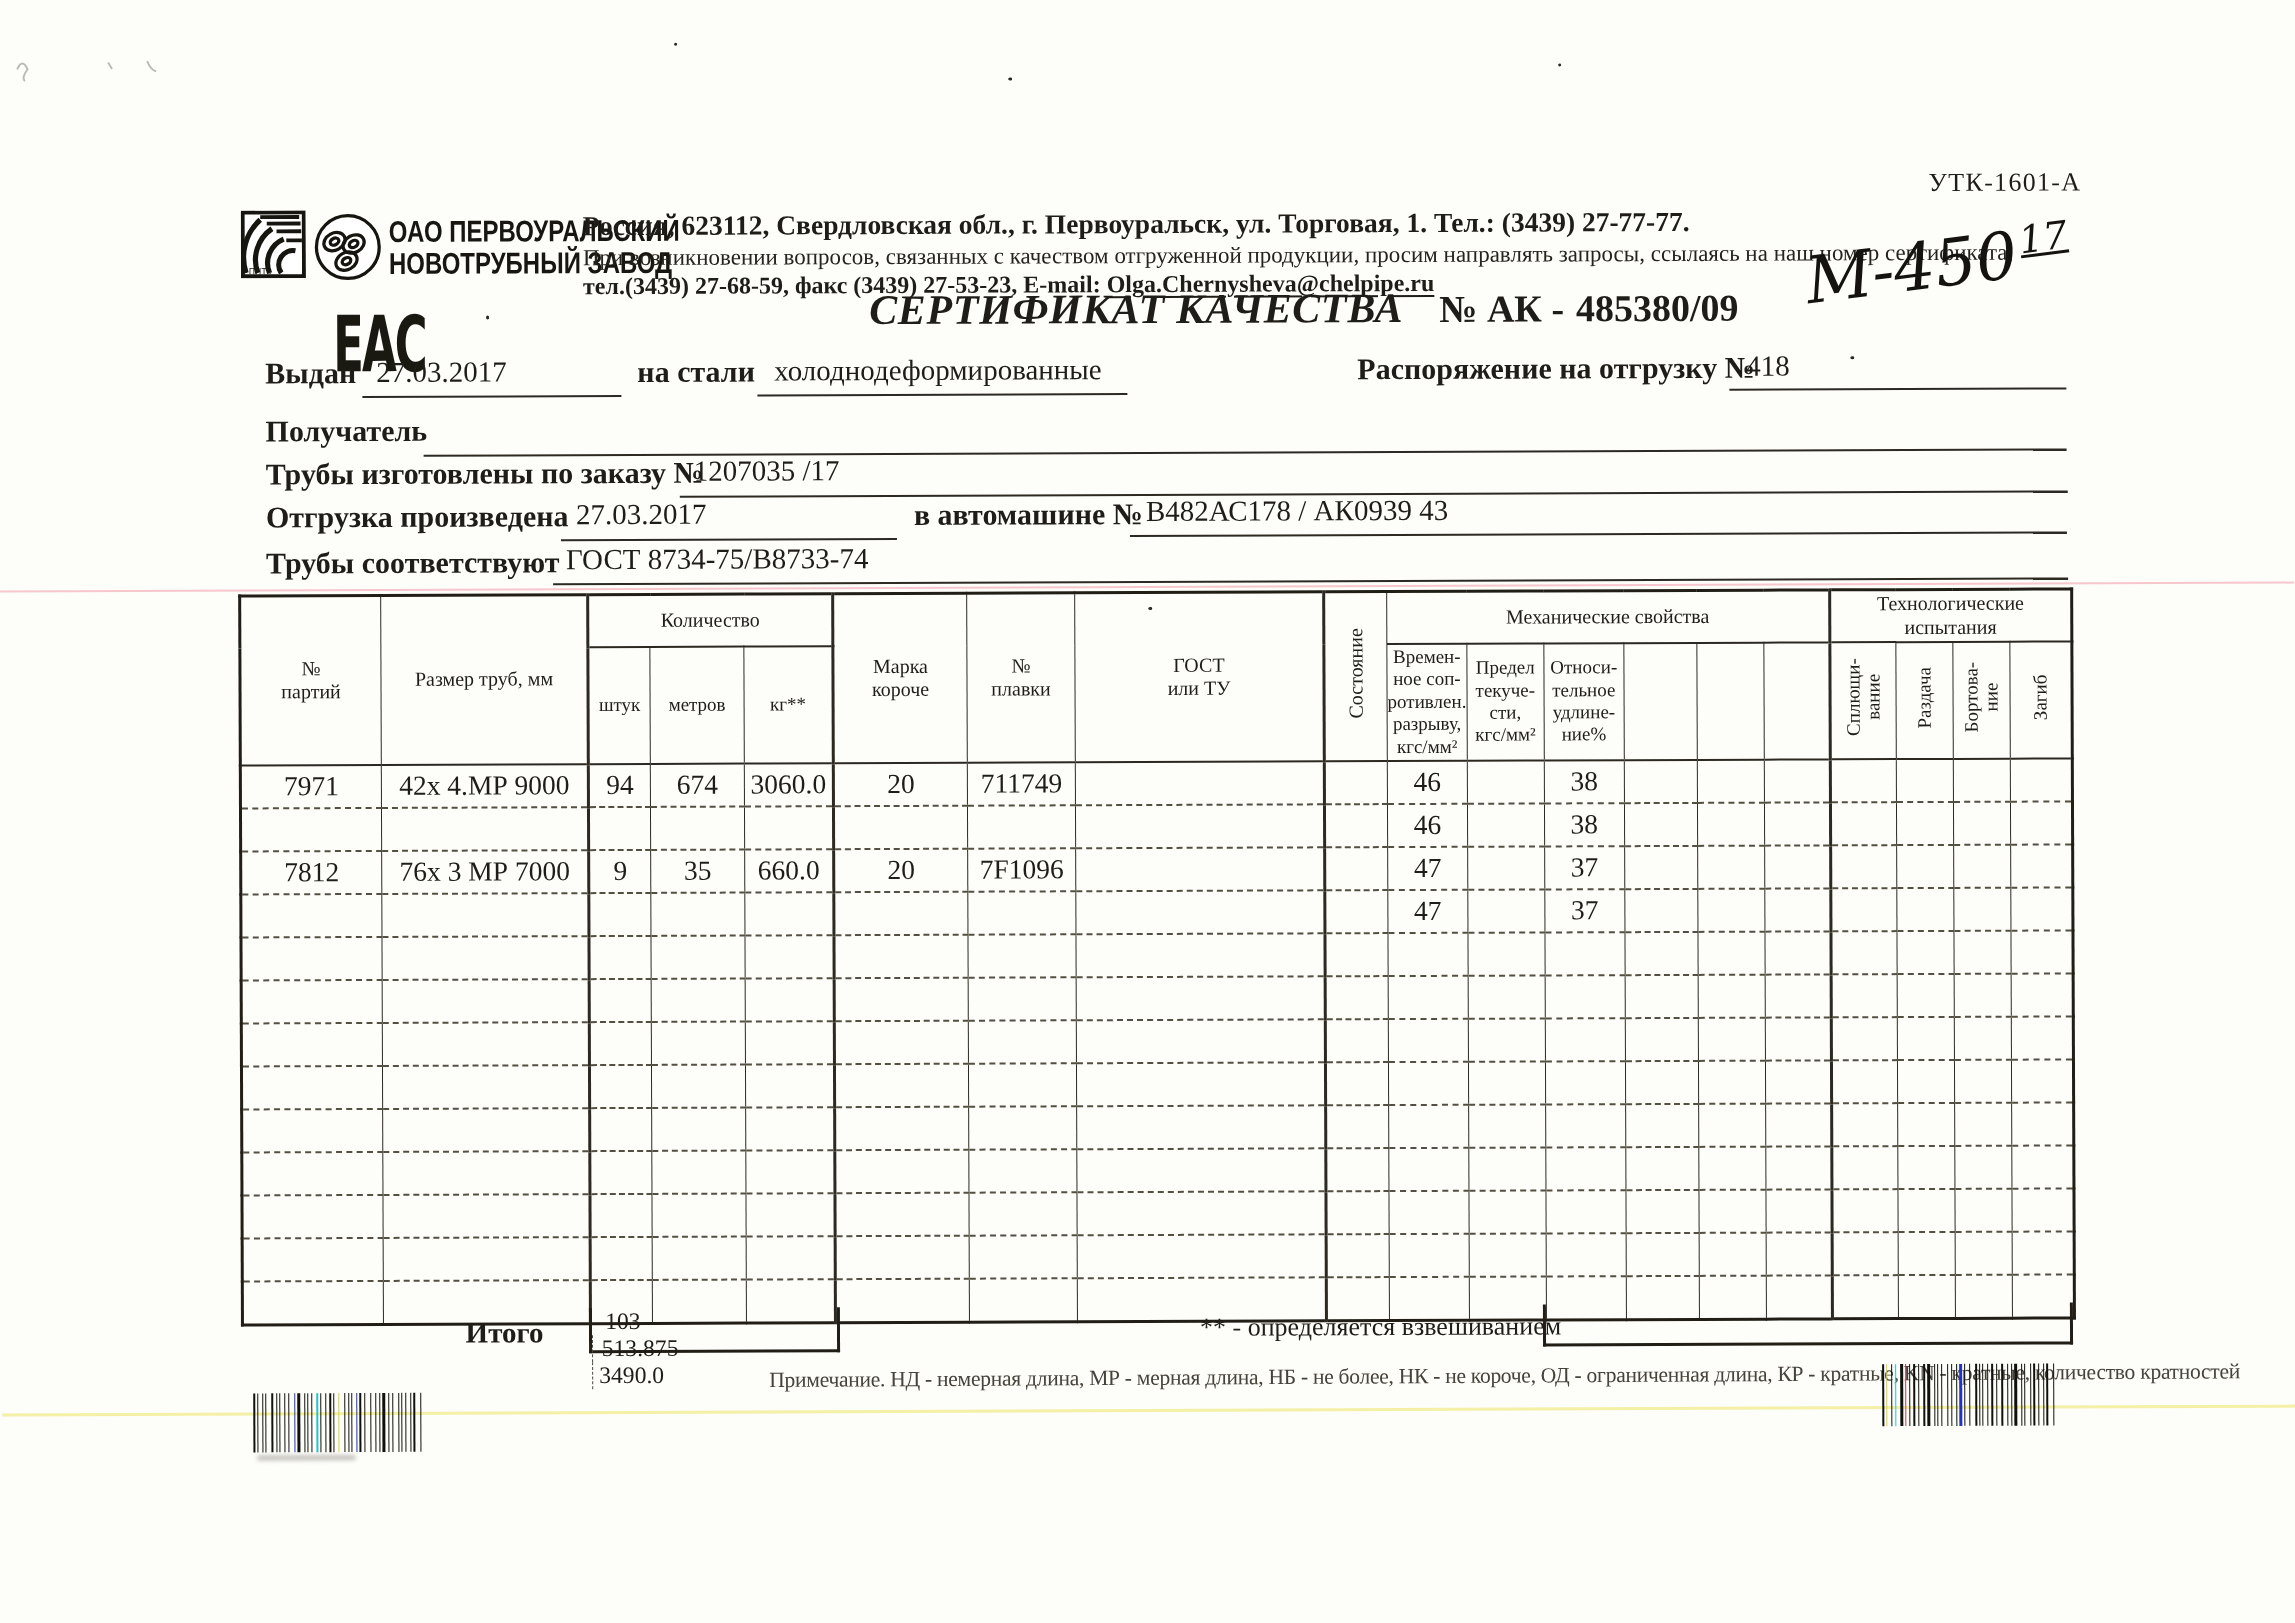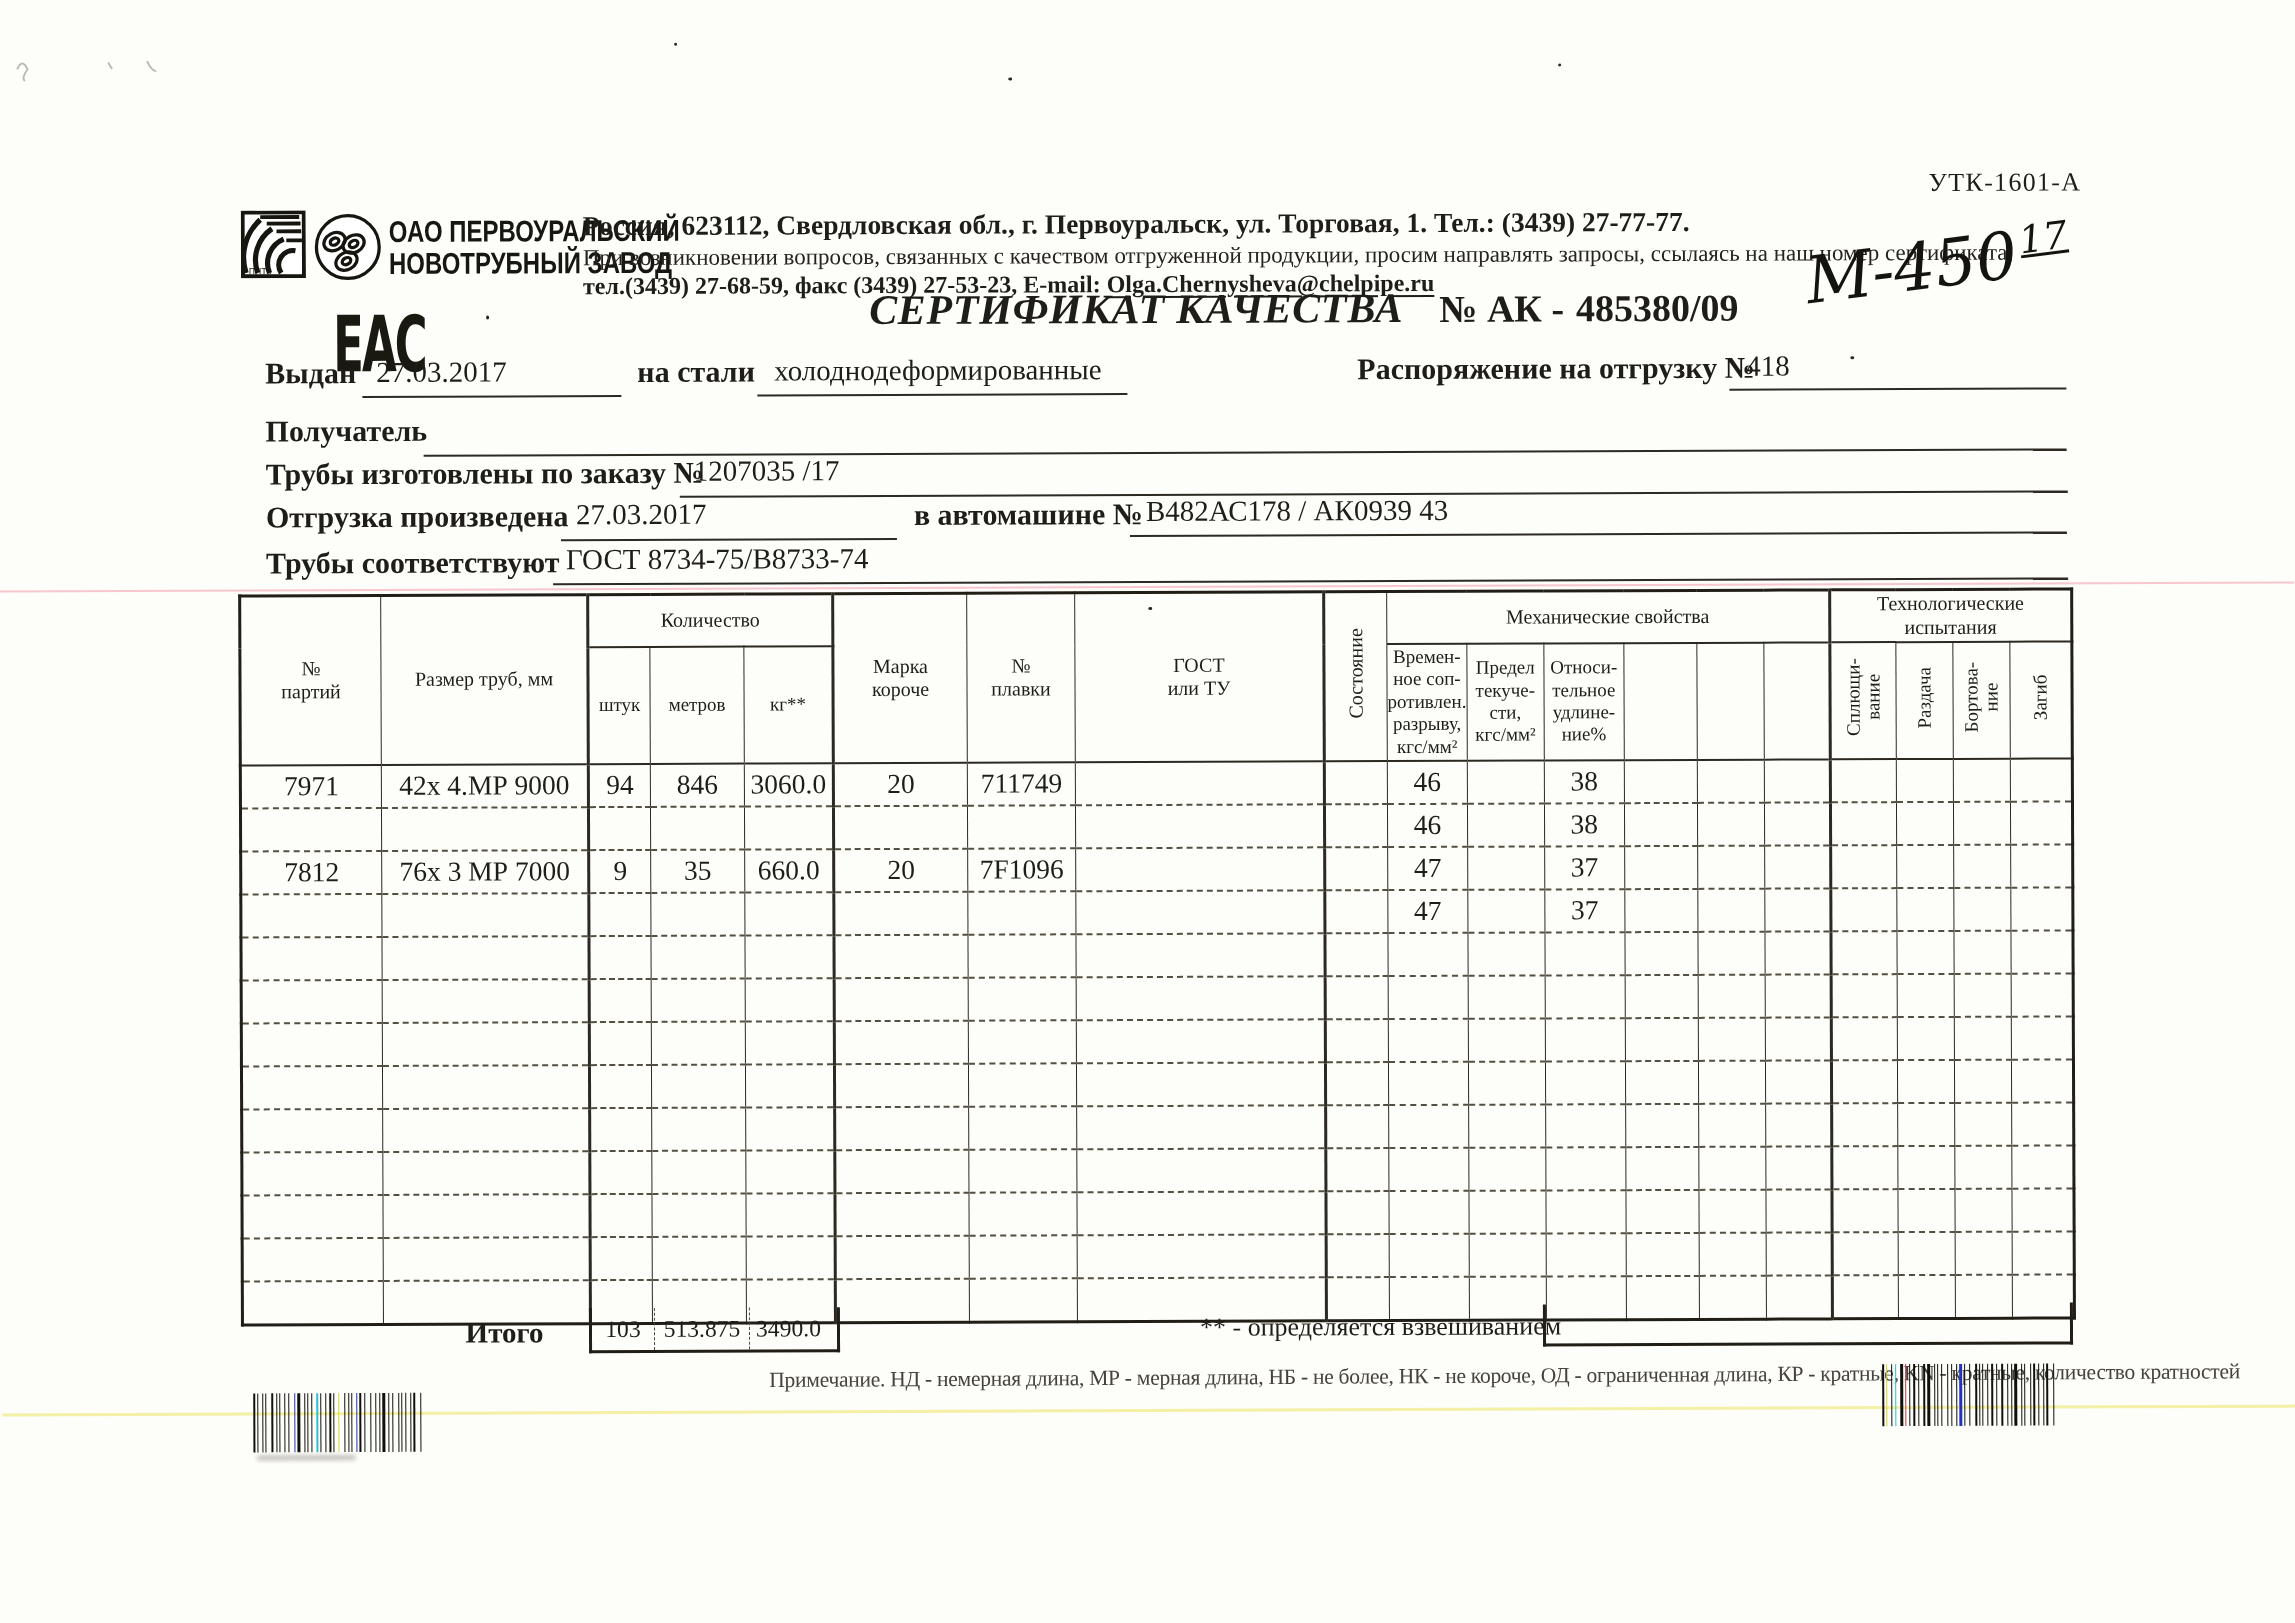--- a/index.html
+++ b/index.html
@@ -45,21 +45,21 @@
   table.doc thead tr.sub th{font-size:19px;}
   table.doc thead th{border-bottom:2px solid #2b2921;}
   table.doc tbody td{font-size:27.5px;border-top:none;border-bottom:2px dashed #534f42;height:41px;}
   table.doc tbody tr:last-child td{border-bottom:none;}
   .thickL{border-left-width:3.3px !important;}
   .vert{display:inline-block;writing-mode:vertical-rl;transform:rotate(180deg);white-space:pre-line;
         line-height:1.05;}
   
   #totals-label{left:424px;top:1314px;width:157px;text-align:center;font-size:29px;font-weight:bold;}
   #totals-box{left:587px;top:1306px;width:245px;height:42px;border:3.3px solid #201e16;border-top:none;
-              display:flex;}
+              display:flex;flex-direction:column;}
   #totals-box .tc{display:flex;align-items:center;justify-content:center;font-size:23.6px;}
   #totals-box .tc + .tc{border-left:1.3px dashed #4c483c;}
   #weigh-note{left:1198px;top:1313px;font-size:26px;white-space:nowrap;}
   #stamp-box{left:1541px;top:1306px;width:524px;height:39px;border:3.3px solid #201e16;border-top:none;}
   #foot-note{left:767px;top:1365px;font-size:21.6px;color:#46433a;white-space:nowrap;letter-spacing:-0.3px;
              transform:rotate(-0.12deg);}
   
   .barcode{display:flex;align-items:stretch;}
   .barcode span{display:block;height:100%;}
   #barcode-left{left:251px;top:1390px;width:171px;height:59px;}
@@ -216,21 +216,21 @@
         <th><span class="vert">Бортова-
 ние</span></th>
         <th><span class="vert">Загиб</span></th>
       </tr>
     </thead>
     <tbody>
             <tr>
               <td>7971</td>
               <td>42х 4.МР 9000</td>
               <td class="thickL">94</td>
-              <td>846</td>
+              <td>674</td>
               <td>3060.0</td>
               <td class="thickL">20</td>
               <td>711749</td>
               <td></td>
               <td class="thickL"></td>
               <td>46</td>
               <td></td>
               <td>38</td>
               <td></td>
               <td></td>

